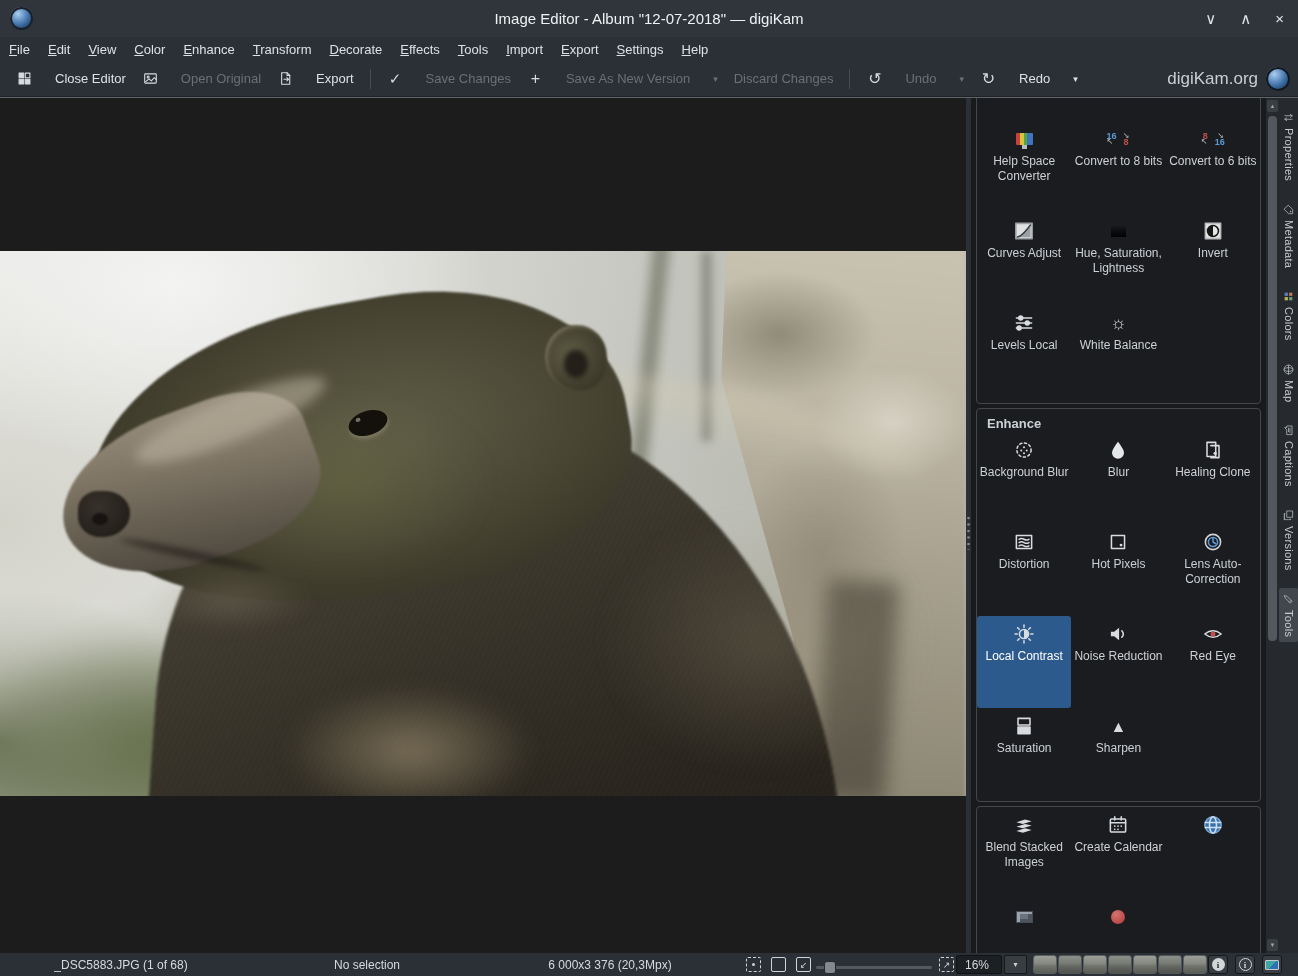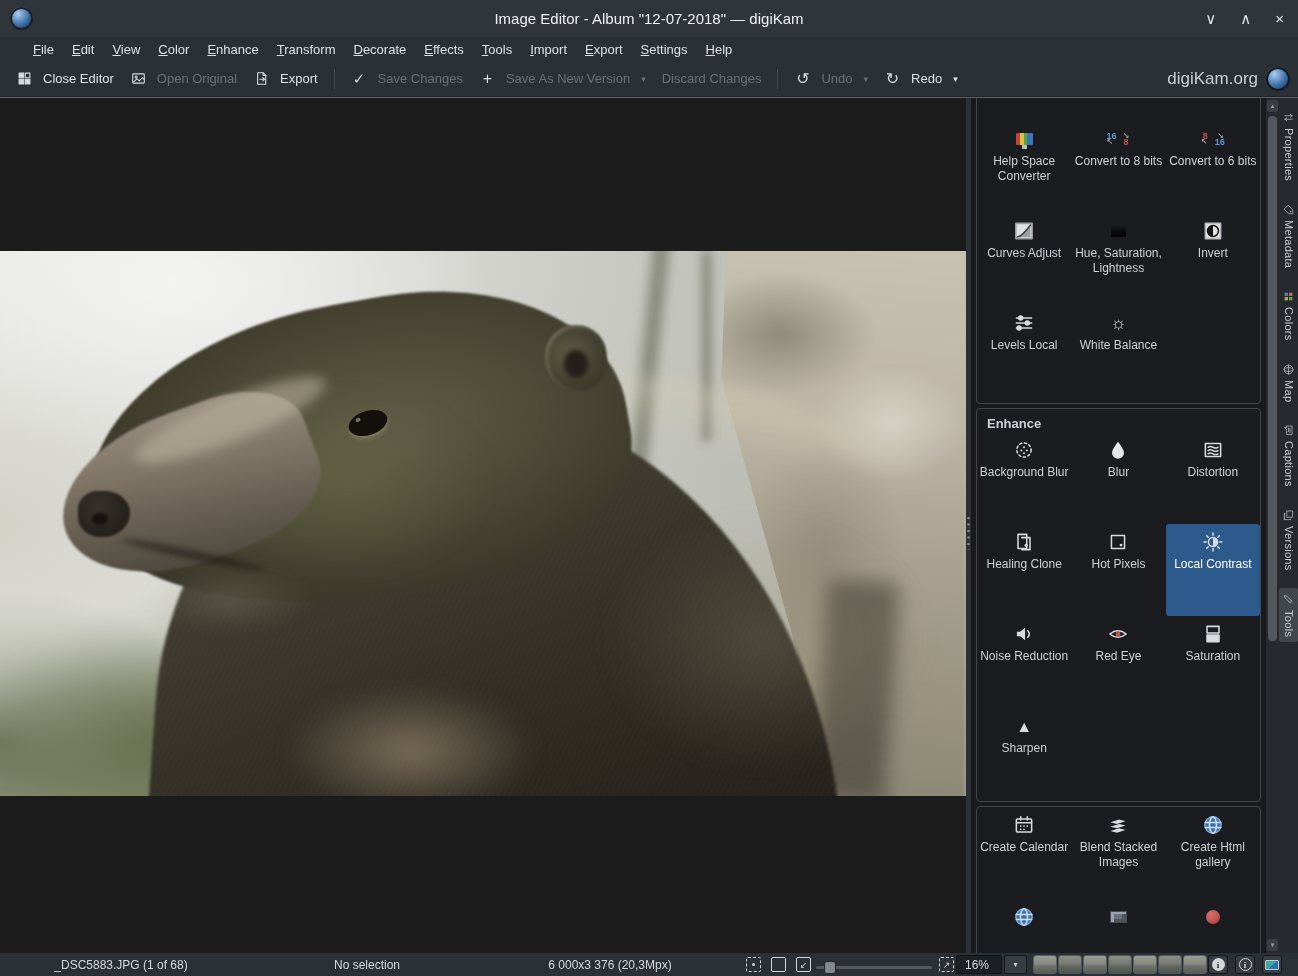--- a/index.html
+++ b/index.html
@@ -9,27 +9,27 @@
 
 
 .titlebar{position:absolute;left:0;top:0;right:0;height:37px;background:#30353b;display:flex;align-items:center}
 .applogo{position:absolute;left:10px;top:7px;width:23px;height:23px;border-radius:50%;
  background:radial-gradient(circle at 35% 30%,#a8cdf0,#4878ae 45%,#1d4570 75%,#0e2a4a);box-shadow:0 0 0 2px #1b2027 inset}
 .tb-title{flex:1;text-align:center;font-size:15px;color:#eef1f3}
 .winctl{position:absolute;right:14px;top:0;height:37px;display:flex;gap:24px;align-items:center;font-size:15px;color:#dfe3e6}
 .winctl span{cursor:default;line-height:1}
 
 
-.menubar{position:absolute;left:0;top:37px;right:0;height:24px;display:flex;align-items:center;padding-left:24px;background:#2b3036;font-size:13px}
+.menubar{position:absolute;left:0;top:37px;right:0;height:24px;display:flex;align-items:center;padding-left:0;background:#2b3036;font-size:13px}
 .menu-item{padding:3px 9px;color:#dde1e4;display:inline-block}
 .menu-item::first-letter{text-decoration:underline}
 
 
 .toolbar{position:absolute;left:0;top:61px;right:0;height:36px;background:#2b3036;display:flex;align-items:center;padding:0 8px;border-bottom:1px solid #1f2327}
-.tbtn{display:flex;align-items:center;gap:10px;padding:5px 8px;font-size:13px;color:#dde1e4;border-radius:3px;white-space:nowrap}
+.tbtn{display:flex;align-items:center;gap:22px;padding:5px 8px;font-size:13px;color:#dde1e4;border-radius:3px;white-space:nowrap}
 .tbtn.dis{color:#6a7075}
 .tbtn .icn{width:17px;height:17px;font-size:15px}
 .tsep{width:1px;height:20px;background:#474c51;margin:0 8px}
 .tdrop{font-size:9px;margin-left:1px}
 .brand{margin-left:auto;display:flex;align-items:center;gap:8px;font-size:17px;color:#c9ced2}
 .brand .applogo2{width:24px;height:24px;border-radius:50%;
  background:radial-gradient(circle at 35% 30%,#a8cdf0,#4878ae 45%,#1d4570 75%,#0e2a4a);box-shadow:0 0 0 2px #14181d inset}
 
 
 .icn{display:inline-flex;align-items:center;justify-content:center;color:#d8dce0;flex:none}
@@ -390,44 +390,54 @@
             <span class="icn">
               <svg viewBox="0 0 22 22" fill="none" stroke="currentColor" stroke-width="1.4" stroke-linecap="round" stroke-linejoin="round">
                 <path d="M11 3.5 C11 3.5 5.5 10.5 5.5 13.5 a5.5 5.5 0 0 0 11 0 C16.5 10.5 11 3.5 11 3.5 Z" fill="#e4e7e9" stroke="none"></path>
               </svg>
             </span>
             <span>Blur</span>
           </div>
           <div class="tool">
             <span class="icn">
               <svg viewBox="0 0 22 22" fill="none" stroke="currentColor" stroke-width="1.4" stroke-linecap="round" stroke-linejoin="round">
-                <rect x="4" y="5" width="14" height="12"></rect>
-                <path d="M6.5 8.5 q2-1.4 4.5 0 t4.5 0 M6.5 11.5 q2-1.4 4.5 0 t4.5 0 M6.5 14.5 q2-1.4 4.5 0 t4.5 0"></path>
-              </svg>
-            </span>
-            <span>Distortion</span>
-          </div>
-          <div class="tool">
-            <span class="icn">
-              <svg viewBox="0 0 22 22" fill="none" stroke="currentColor" stroke-width="1.4" stroke-linecap="round" stroke-linejoin="round">
                 <path d="M5.5 4 h8 v13 h-8 Z"></path>
                 <path d="M9 7 h7.5 v11 H9"></path>
                 <circle cx="13" cy="14" r="1.5" fill="currentColor" stroke="none"></circle>
               </svg>
             </span>
             <span>Healing Clone</span>
           </div>
           <div class="tool">
             <span class="icn">
               <svg viewBox="0 0 22 22" fill="none" stroke="currentColor" stroke-width="1.4" stroke-linecap="round" stroke-linejoin="round">
+                <rect x="4" y="5" width="14" height="12"></rect>
+                <path d="M6.5 8.5 q2-1.4 4.5 0 t4.5 0 M6.5 11.5 q2-1.4 4.5 0 t4.5 0 M6.5 14.5 q2-1.4 4.5 0 t4.5 0"></path>
+              </svg>
+            </span>
+            <span>Distortion</span>
+          </div>
+          <div class="tool">
+            <span class="icn">
+              <svg viewBox="0 0 22 22" fill="none" stroke="currentColor" stroke-width="1.4" stroke-linecap="round" stroke-linejoin="round">
                 <rect x="5" y="5" width="12" height="12"></rect>
                 <circle cx="13.8" cy="13.8" r="1.3" fill="currentColor" stroke="none"></circle>
               </svg>
             </span>
             <span>Hot Pixels</span>
+          </div>
+          <div class="tool">
+            <span class="icn">
+              <svg viewBox="0 0 22 22" fill="none" stroke="currentColor" stroke-width="1.4" stroke-linecap="round" stroke-linejoin="round">
+                <circle cx="11" cy="11" r="7" stroke="#cfd4d8"></circle>
+                <circle cx="11" cy="11" r="4.2" stroke="#5b9bd5"></circle>
+                <path d="M11 7.5 v3.5 l2.5 1.6" stroke="#5b9bd5"></path>
+              </svg>
+            </span>
+            <span>Lens Auto-Correction</span>
           </div>
           <div class="tool sel">
             <span class="icn">
               <svg viewBox="0 0 22 22" fill="none" stroke="currentColor" stroke-width="1.4" stroke-linecap="round" stroke-linejoin="round">
                 <circle cx="11" cy="11" r="4.2"></circle>
                 <path d="M11 6.8 a4.2 4.2 0 0 1 0 8.4 Z" fill="currentColor" stroke="none"></path>
                 <path d="M11 2.8 v2 M11 17.2 v2 M2.8 11 h2 M17.2 11 h2 M5.2 5.2 l1.4 1.4 M15.4 15.4 l1.4 1.4 M16.8 5.2 l-1.4 1.4 M6.6 15.4 l-1.4 1.4"></path>
               </svg>
             </span>
             <span>Local Contrast</span>
@@ -462,53 +472,43 @@
           <div class="tool">
             <span class="icn">
               <span style="font-size:16px">▲</span>
             </span>
             <span>Sharpen</span>
           </div>
         </div>
       </div>
       <div class="gframe" id="g2">
         <div class="gitems">
+          <div class="tool">
+            <span class="icn">
+              <svg viewBox="0 0 22 22" fill="none" stroke="currentColor" stroke-width="1.4" stroke-linecap="round" stroke-linejoin="round">
+                <path d="M4 8.5 L12 6 L18 7.5 L10 10 Z" fill="currentColor" stroke="none"></path>
+                <path d="M4 12.5 L12 10 L18 11.5 L10 14 Z" fill="currentColor" stroke="none"></path>
+                <path d="M4 16.5 L12 14 L18 15.5 L10 18 Z" fill="currentColor" stroke="none"></path>
+              </svg>
+            </span>
+            <span>Blend Stacked Images</span>
+          </div>
           <div class="tool">
             <span class="icn">
               <svg viewBox="0 0 22 22" fill="none" stroke="currentColor" stroke-width="1.4" stroke-linecap="round" stroke-linejoin="round">
                 <rect x="4" y="5.5" width="14" height="12" rx="1"></rect>
                 <path d="M4 9 h14 M8 3.5 v3 M14 3.5 v3"></path>
                 <circle cx="8" cy="12" r=".8" fill="currentColor" stroke="none"></circle>
                 <circle cx="11" cy="12" r=".8" fill="currentColor" stroke="none"></circle>
                 <circle cx="14" cy="12" r=".8" fill="currentColor" stroke="none"></circle>
                 <circle cx="8" cy="15" r=".8" fill="currentColor" stroke="none"></circle>
                 <circle cx="11" cy="15" r=".8" fill="currentColor" stroke="none"></circle>
               </svg>
             </span>
             <span>Create Calendar</span>
-          </div>
-          <div class="tool">
-            <span class="icn">
-              <svg viewBox="0 0 22 22" fill="none" stroke="currentColor" stroke-width="1.4" stroke-linecap="round" stroke-linejoin="round">
-                <path d="M4 8.5 L12 6 L18 7.5 L10 10 Z" fill="currentColor" stroke="none"></path>
-                <path d="M4 12.5 L12 10 L18 11.5 L10 14 Z" fill="currentColor" stroke="none"></path>
-                <path d="M4 16.5 L12 14 L18 15.5 L10 18 Z" fill="currentColor" stroke="none"></path>
-              </svg>
-            </span>
-            <span>Blend Stacked Images</span>
-          </div>
-          <div class="tool">
-            <span class="icn">
-              <svg viewBox="0 0 22 22" fill="none" stroke="currentColor" stroke-width="1.4" stroke-linecap="round" stroke-linejoin="round">
-                <circle cx="11" cy="11" r="7.5" fill="#3a72ad" stroke="#7aa7d4"></circle>
-                <ellipse cx="11" cy="11" rx="3.2" ry="7.5" stroke="#cfe0f2"></ellipse>
-                <path d="M4 8.8 h14 M4 13.2 h14" stroke="#cfe0f2"></path>
-              </svg>
-            </span>
-            <span>Create Html gallery</span>
           </div>
           <div class="tool">
             <span class="icn">
               <svg viewBox="0 0 22 22" fill="none" stroke="currentColor" stroke-width="1.4" stroke-linecap="round" stroke-linejoin="round">
                 <circle cx="11" cy="11" r="7.5" fill="#3a72ad" stroke="#7aa7d4"></circle>
                 <ellipse cx="11" cy="11" rx="3.2" ry="7.5" stroke="#cfe0f2"></ellipse>
                 <path d="M4 8.8 h14 M4 13.2 h14" stroke="#cfe0f2"></path>
               </svg>
             </span>
             <span></span>

